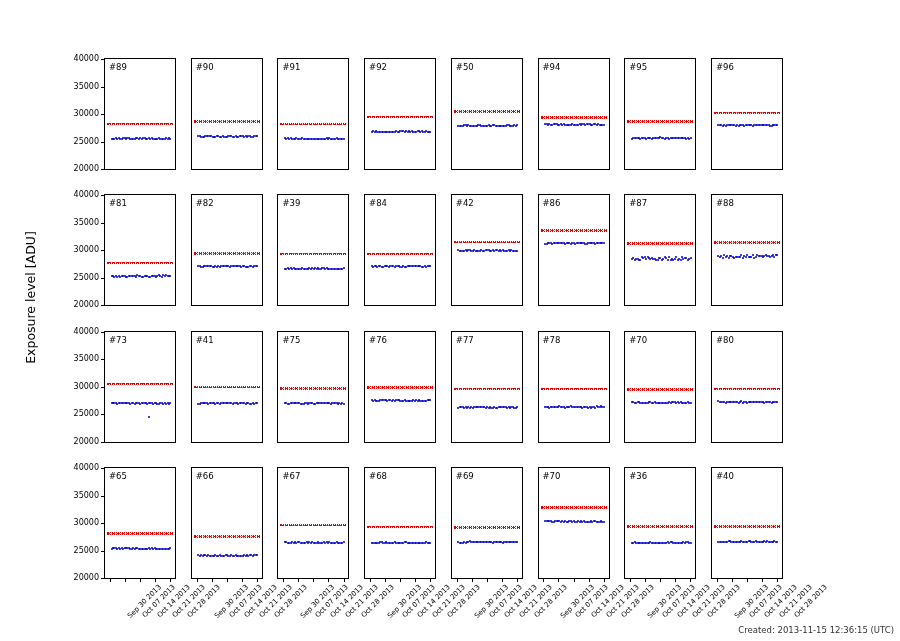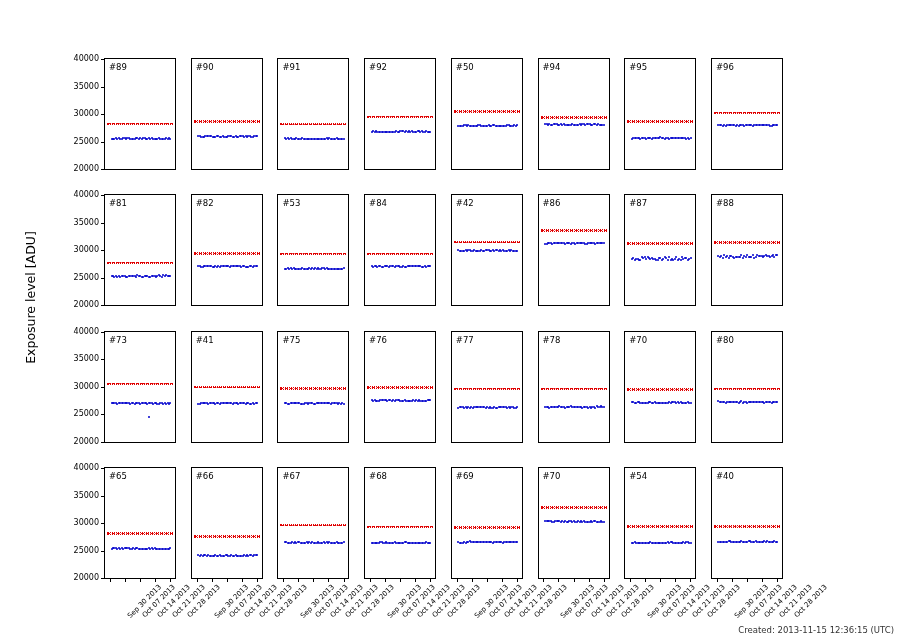--- a/index.html
+++ b/index.html
@@ -657,21 +657,21 @@
         <div class="datapt" style="left: 54.361px; top: 70.4627px;"></div>
         <div class="datapt" style="left: 55.7951px; top: 70.1884px;"></div>
         <div class="datapt" style="left: 57.2293px; top: 69.6267px;"></div>
         <div class="datapt" style="left: 58.6634px; top: 69.3297px;"></div>
         <div class="datapt" style="left: 60.0976px; top: 70.5211px;"></div>
         <div class="datapt" style="left: 61.5317px; top: 69.2214px;"></div>
         <div class="datapt" style="left: 62.9659px; top: 69.3108px;"></div>
         <div class="datapt" style="left: 64.4px; top: 69.1759px;"></div>
       </div>
       <div class="panel" style="left: 277.4px; top: 194.4px; width: 72px; height: 112px;">
-        <div class="plabel">#53</div>
+        <div class="plabel">#39</div>
         <div class="sigma-line" style="top: 57.2px;"></div>
         <div class="sigma-line" style="top: 58.85px;"></div>
         <div class="mean-line" style="top: 58.025px;"></div>
         <div class="datapt" style="left: 5.6px; top: 72.7749px;"></div>
         <div class="datapt" style="left: 7.03415px; top: 72.3399px;"></div>
         <div class="datapt" style="left: 8.46829px; top: 71.6992px;"></div>
         <div class="datapt" style="left: 9.90244px; top: 72.9225px;"></div>
         <div class="datapt" style="left: 11.3366px; top: 71.796px;"></div>
         <div class="datapt" style="left: 12.7707px; top: 72.3163px;"></div>
         <div class="datapt" style="left: 14.2049px; top: 71.8404px;"></div>
@@ -1618,21 +1618,21 @@
         <div class="datapt" style="left: 54.361px; top: 52.0764px;"></div>
         <div class="datapt" style="left: 55.7951px; top: 52.0804px;"></div>
         <div class="datapt" style="left: 57.2293px; top: 52.7358px;"></div>
         <div class="datapt" style="left: 58.6634px; top: 52.6048px;"></div>
         <div class="datapt" style="left: 60.0976px; top: 52.8378px;"></div>
         <div class="datapt" style="left: 61.5317px; top: 51.684px;"></div>
         <div class="datapt" style="left: 62.9659px; top: 52.7796px;"></div>
         <div class="datapt" style="left: 64.4px; top: 52.4421px;"></div>
       </div>
       <div class="panel" style="left: 624.2px; top: 467.2px; width: 72px; height: 112px;">
-        <div class="plabel">#54</div>
+        <div class="plabel">#36</div>
         <div class="sigma-line" style="top: 57.2px;"></div>
         <div class="sigma-line" style="top: 58.85px;"></div>
         <div class="mean-line" style="top: 58.025px;"></div>
         <div class="datapt" style="left: 5.6px; top: 74.2561px;"></div>
         <div class="datapt" style="left: 7.03415px; top: 74.1843px;"></div>
         <div class="datapt" style="left: 8.46829px; top: 73.1939px;"></div>
         <div class="datapt" style="left: 9.90244px; top: 73.4149px;"></div>
         <div class="datapt" style="left: 11.3366px; top: 73.6158px;"></div>
         <div class="datapt" style="left: 12.7707px; top: 73.917px;"></div>
         <div class="datapt" style="left: 14.2049px; top: 73.5942px;"></div>

